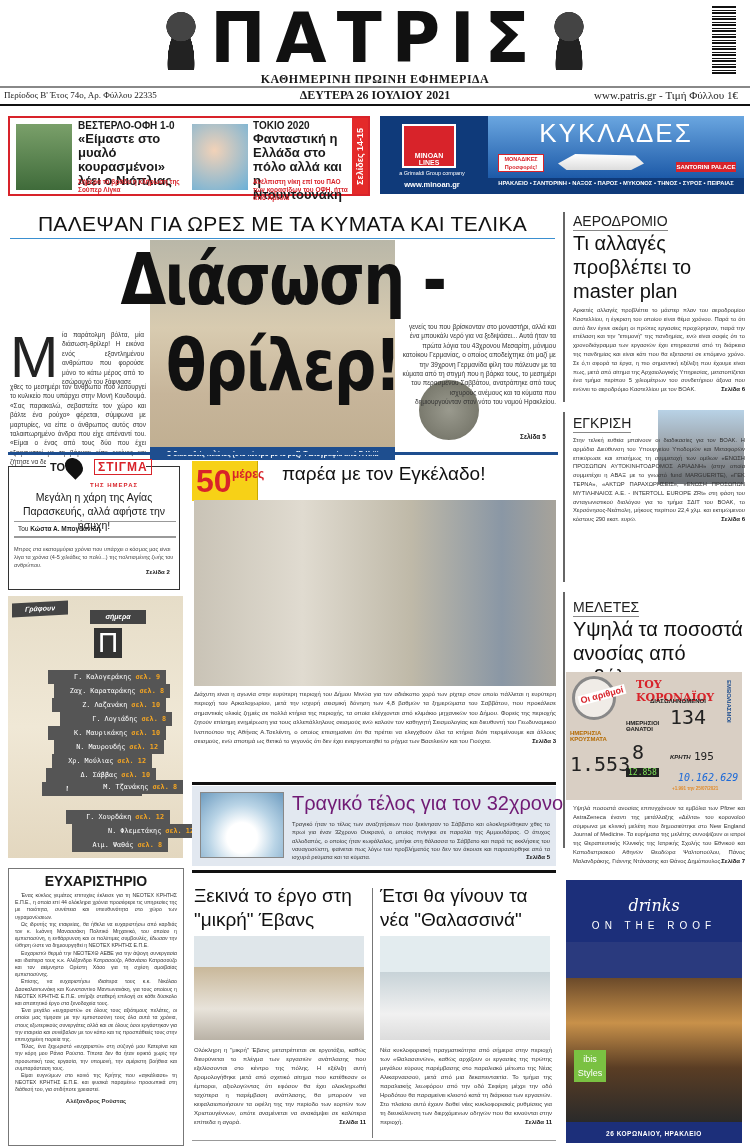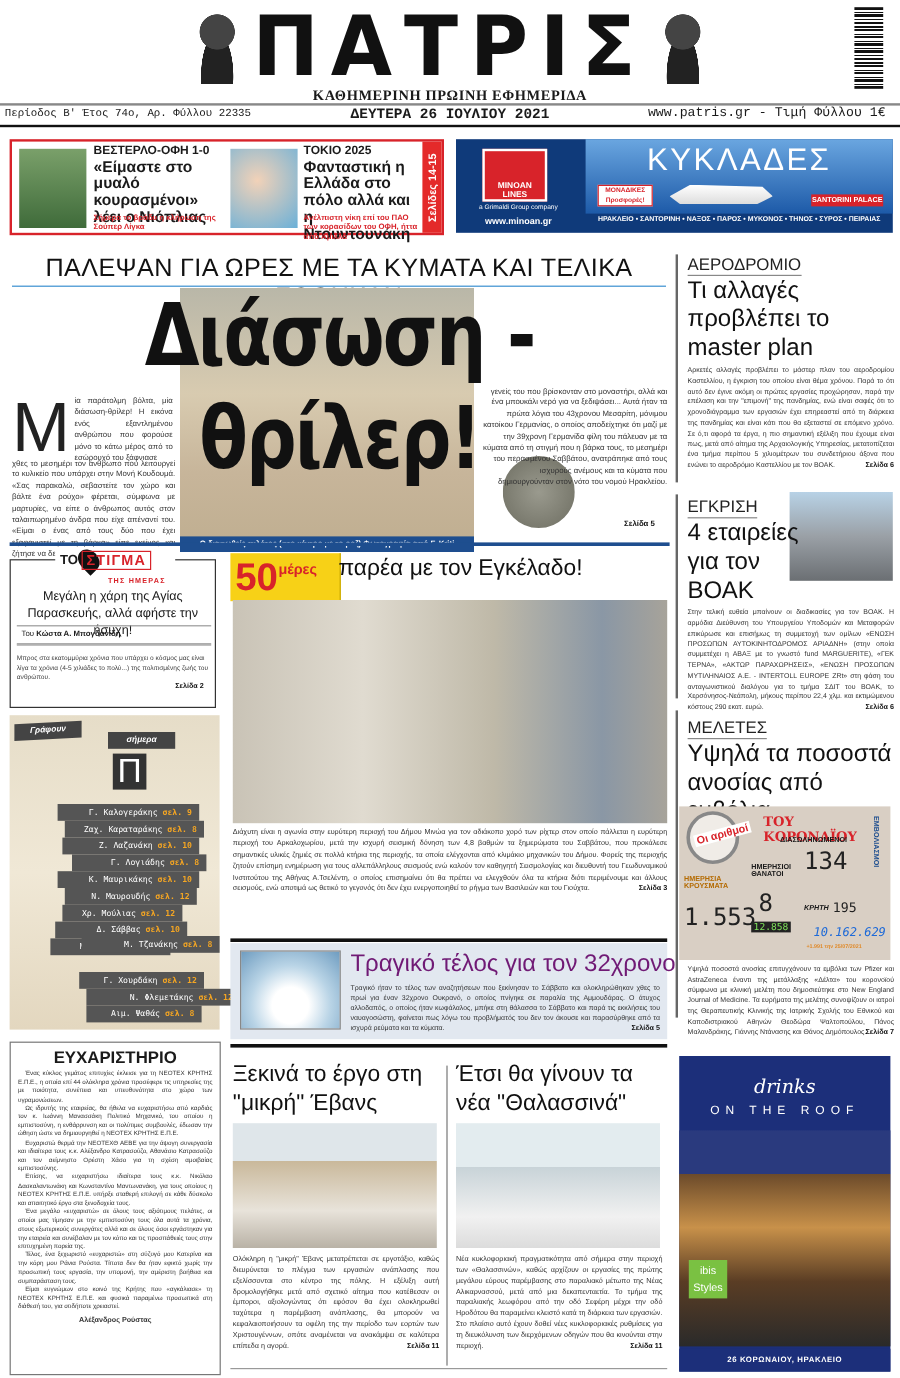--- a/index.html
+++ b/index.html
@@ -4,21 +4,21 @@
 <style>
   * { box-sizing: border-box; margin: 0; padding: 0; }
   body { width: 750px; height: 1148px; background: #fff; font-family: "Liberation Sans", sans-serif; color: #1a1a1a; overflow: hidden; position: relative; }
   .abs { position: absolute; }
   
   .mast-title { left: 0; width: 750px; top: 4px; text-align: center; font-family: "DejaVu Sans", sans-serif; font-weight: 900; font-size: 66px; letter-spacing: 10px; line-height: 70px; color: #111; transform: scaleY(1.05); }
   .mast-sub { left: 0; width: 750px; top: 72px; text-align: center; font-family: "Liberation Serif", serif; font-size: 12px; font-weight: bold; letter-spacing: 0.5px; }
   .portrait { top: 8px; width: 42px; height: 62px; background: radial-gradient(circle at 50% 30%, #444 0 30%, transparent 31%), radial-gradient(ellipse at 50% 90%, #222 0 45%, transparent 46%); }
   .barcode { top: 6px; left: 712px; width: 24px; height: 68px; background: repeating-linear-gradient(0deg, #111 0 2px, #fff 2px 3px, #111 3px 4px, #fff 4px 6px); }
   .rule { left: 0; width: 750px; height: 2px; background: #888; }
-  .dateline { top: 88px; left: 0; width: 750px; height: 14px; font-family: Liberation Mono, monospace; font-size: 9px; }
+  .dateline { top: 88px; left: 0; width: 750px; height: 14px; font-family: Liberation Serif, serif; font-size: 9px; }
   .dateline .l { position: absolute; left: 4px; top: 2px; }
   .dateline .c { position: absolute; left: 0; width: 750px; text-align: center; font-weight: bold; font-size: 12px; top: 0; }
   .dateline .r { position: absolute; right: 12px; top: 1px; font-size: 11px; }
   
   .sports { top: 116px; left: 8px; width: 362px; height: 80px; border: 2px solid #d8232a; background: #fff; }
   .sports .tab { position: absolute; right: 0; top: 0; width: 16px; height: 76px; background: #e42a2a; color: #fff; font-size: 9px; font-weight: bold; writing-mode: vertical-rl; transform: rotate(180deg); text-align: center; line-height: 16px; }
   .sp-img { position: absolute; top: 6px; width: 56px; height: 66px; }
   .sp-kicker { position: absolute; font-size: 10px; font-weight: bold; }
   .sp-head { position: absolute; font-size: 13px; font-weight: 900; line-height: 14px; }
   .sp-sub { position: absolute; font-size: 6.5px; font-weight: bold; color: #d8232a; line-height: 8px; }
@@ -46,34 +46,34 @@
   .lead-blue { top: 452px; left: 8px; width: 550px; height: 3px; background: #1e4e8f; }
   
   .rcol-line { left: 563px; width: 2px; background: #666; }
   .sect-kicker { font-size: 14px; color: #222; border-bottom: 1px solid #888; display: inline-block; padding-bottom: 1px; }
   .sect-head { font-size: 20px; line-height: 24px; color: #111; }
   
   .stigma { top: 466px; left: 8px; width: 172px; height: 124px; border: 1.5px solid #333; }
   .stigma-top { top: 457px; left: 46px; width: 100px; height: 22px; background: #fff; }
   .stigma-to { position: absolute; left: 4px; top: 4px; font-size: 11px; font-weight: bold; }
   .stigma-pin { position: absolute; left: 20px; top: 0; width: 16px; height: 20px; background: #111; border-radius: 50% 50% 50% 0; transform: rotate(-45deg); }
-  .stigma-word { position: absolute; left: 22px; top: 2px; padding: 0 3px; border: 1px solid #d8232a; color: #d8232a; font-size: 12px; font-weight: bold; letter-spacing: 1px; }
+  .stigma-word { position: absolute; left: 48px; top: 2px; padding: 0 3px; border: 1px solid #d8232a; color: #d8232a; font-size: 12px; font-weight: bold; letter-spacing: 1px; }
   .stigma-day { top: 482px; left: 90px; font-size: 6px; font-weight: bold; color: #d8232a; letter-spacing: 1px; }
   .stigma-title { top: 490px; left: 12px; width: 164px; text-align: center; font-size: 10.5px; line-height: 14px; }
   .stigma-author { top: 525px; left: 18px; font-size: 6.5px; }
   .stigma-text { top: 545px; left: 14px; width: 162px; font-size: 5.5px; line-height: 8px; color: #444; }
   
   .writers { top: 596px; left: 8px; width: 175px; height: 262px; background: linear-gradient(#e6ddc8, #f0e8d6 50%, #e3d7bf); }
   .writers .gr { position: absolute; left: 4px; top: 6px; width: 56px; height: 14px; background: #444; color: #fff; font-size: 7px; font-style: italic; font-weight: bold; line-height: 14px; text-align: center; transform: skewY(-3deg); }
   .writers .sm { position: absolute; left: 82px; top: 14px; width: 56px; height: 14px; background: #444; color: #fff; font-size: 7px; font-style: italic; font-weight: bold; line-height: 14px; text-align: center; }
   .writers .bigp { position: absolute; left: 86px; top: 32px; width: 28px; height: 30px; background: #333; color: #fff; font-size: 28px; line-height: 30px; text-align: center; }
   .writer-bar { position: absolute; height: 14px; background: #555; color: #fff; font-family: "DejaVu Sans Mono", monospace; font-size: 6.8px; line-height: 14px; padding: 0 6px; text-align: right; }
   .writer-bar .pg { color: #f5a623; font-weight: bold; }
   
-  .fifty-badge { top: 461px; left: 192px; width: 92px; height: 40px; background: #f7d117; border-right: 1px solid #c9a800; }
+  .fifty-badge { top: 461px; left: 192px; width: 66px; height: 40px; background: #f7d117; border-right: 1px solid #c9a800; }
   .fifty-num { position: absolute; left: 4px; top: 0; font-size: 32px; font-weight: 900; color: #d8232a; line-height: 40px; }
   .fifty-word { position: absolute; left: 40px; top: 6px; font-size: 12px; font-weight: bold; color: #d8232a; }
   .fifty-head { top: 463px; left: 282px; font-size: 19px; color: #111; }
   .fifty-photo { top: 500px; left: 194px; width: 362px; height: 186px; background: linear-gradient(90deg, #c9c3b6, #e0dbd0 30%, #bfb9a8 60%, #8a97a5 85%, #a7a39a); }
   .fifty-text { top: 690px; left: 194px; width: 362px; }
   
   .tragic-rule { top: 782px; left: 192px; width: 364px; height: 3px; background: #111; }
   .tragic { top: 786px; left: 192px; width: 364px; height: 80px; background: #e2e8f0; }
   .tragic-img { top: 792px; left: 200px; width: 84px; height: 66px; background: radial-gradient(circle at 50% 70%, #fff 0 25%, #b9d4e6 55%, #6e9cc0); border: 1px solid #888; }
   .tragic-head { top: 792px; left: 292px; font-size: 20px; color: #701a75; }
@@ -119,21 +119,21 @@
   <span class="r">www.patris.gr - Τιμή Φύλλου 1€</span>
 </div>
 <div class="abs rule" style="top:104px;background:#111"></div>
 
 <div class="abs sports">
   <div class="sp-img" style="left:6px;background:linear-gradient(#7aa06a,#3f6b3a)"></div>
   <div class="sp-kicker" style="left:68px;top:2px">ΒΕΣΤΕΡΛΟ-ΟΦΗ 1-0</div>
   <div class="sp-head" style="left:68px;top:14px;width:108px">«Είμαστε στο μυαλό κουρασμένοι» λέει ο Νιόπλιας</div>
   <div class="sp-sub" style="left:68px;top:60px;width:110px">Σήμερα το βράδυ η κλήρωση της Σούπερ Λίγκα</div>
   <div class="sp-img" style="left:182px;background:radial-gradient(circle at 40% 40%,#f2d2b8,#6ab0d8)"></div>
-  <div class="sp-kicker" style="left:243px;top:2px">ΤΟΚΙΟ 2025</div>
+  <div class="sp-kicker" style="left:243px;top:2px">ΤΟΚΙΟ 2020</div>
   <div class="sp-head" style="left:243px;top:14px;width:100px">Φανταστική η Ελλάδα στο πόλο αλλά και η Ντουντουνάκη</div>
   <div class="sp-sub" style="left:243px;top:60px;width:100px">Ανέλπιστη νίκη επί του ΠΑΟ των κορασίδων του ΟΦΗ, ήττα από Άμιλλα</div>
   <div class="tab">Σελίδες 14-15</div>
 </div>
 
 <div class="abs minoan">
   <div class="logo">MINOAN LINES</div>
   <div class="grp">a Grimaldi Group company</div>
   <div class="url">www.minoan.gr</div>
   <div class="sky"></div>
@@ -162,21 +162,20 @@
 <div class="abs" style="top:212px;left:573px;width:172px">
   <div class="sect-kicker">ΑΕΡΟΔΡΟΜΙΟ</div>
   <div class="sect-head">Τι αλλαγές προβλέπει το master plan</div>
   <div class="body-text" style="font-size:5.8px;line-height:8.8px;margin-top:3px">Αρκετές αλλαγές προβλέπει το μάστερ πλαν του αεροδρομίου Καστελλίου, η έγκριση του οποίου είναι θέμα χρόνου. Παρά το ότι αυτό δεν έγινε ακόμη οι πρώτες εργασίες προχώρησαν, παρά την επέλαση και την "επιμονή" της πανδημίας, ενώ είναι σαφές ότι το χρονοδιάγραμμα των εργασιών έχει επηρεαστεί από τη διάρκεια της πανδημίας και είναι κάτι που θα εξεταστεί σε επόμενο χρόνο. Σε ό,τι αφορά τα έργα, η πιο σημαντική εξέλιξη που έχουμε είναι πως, μετά από αίτημα της Αρχαιολογικής Υπηρεσίας, μετατοπίζεται ένα τμήμα περίπου 5 χιλιομέτρων του συνδετήριου άξονα που ενώνει το αεροδρόμιο Καστελλίου με τον ΒΟΑΚ.</div>
   <div class="body-text page-ref" style="text-align:right;margin-top:-9px;font-size:6px">Σελίδα 6</div>
 </div>
 <div class="abs rcol-line" style="top:412px;height:170px"></div>
 <div class="abs" style="top:410px;left:658px;width:86px;height:74px;background:linear-gradient(#b8d2e6,#9aa0a6 50%,#6b6f73)"></div>
 <div class="abs" style="top:414px;left:573px;width:172px">
   <div class="sect-kicker">ΕΓΚΡΙΣΗ</div>
-  <div class="sect-head" style="width:110px">4 εταιρείες για τον ΒΟΑΚ</div>
   <div class="body-text" style="font-size:5.8px;line-height:8.8px;margin-top:3px">Στην τελική ευθεία μπαίνουν οι διαδικασίες για τον ΒΟΑΚ. Η αρμόδια Διεύθυνση του Υπουργείου Υποδομών και Μεταφορών επικύρωσε και επισήμως τη συμμετοχή των ομίλων «ΕΝΩΣΗ ΠΡΟΣΩΠΩΝ ΑΥΤΟΚΙΝΗΤΟΔΡΟΜΟΣ ΑΡΙΑΔΝΗ» (στην οποία συμμετέχει η ΑΒΑΞ με το γνωστό fund MARGUERITE), «ΓΕΚ ΤΕΡΝΑ», «ΑΚΤΩΡ ΠΑΡΑΧΩΡΗΣΕΙΣ», «ΕΝΩΣΗ ΠΡΟΣΩΠΩΝ ΜΥΤΙΛΗΝΑΙΟΣ Α.Ε. - INTERTOLL EUROPE ZRt» στη φάση του ανταγωνιστικού διαλόγου για το τμήμα ΣΔΙΤ του ΒΟΑΚ, το Χερσόνησος-Νεάπολη, μήκους περίπου 22,4 χλμ. και εκτιμώμενου κόστους 290 εκατ. ευρώ.</div>
   <div class="body-text page-ref" style="text-align:right;margin-top:-9px;font-size:6px">Σελίδα 6</div>
 </div>
 <div class="abs rcol-line" style="top:592px;height:256px"></div>
 <div class="abs" style="top:598px;left:573px;width:172px">
   <div class="sect-kicker">ΜΕΛΕΤΕΣ</div>
   <div class="sect-head">Υψηλά τα ποσοστά ανοσίας από εμβόλια</div>
 </div>
 <div class="abs korona">
   <div class="lens"></div>

